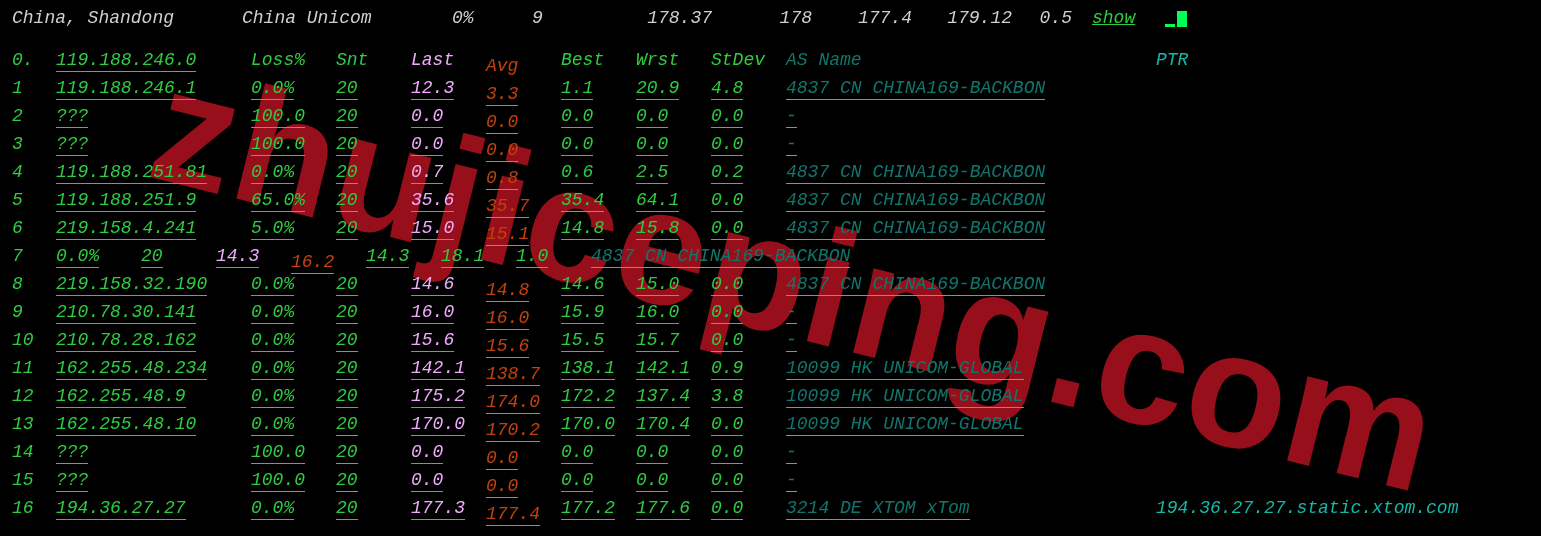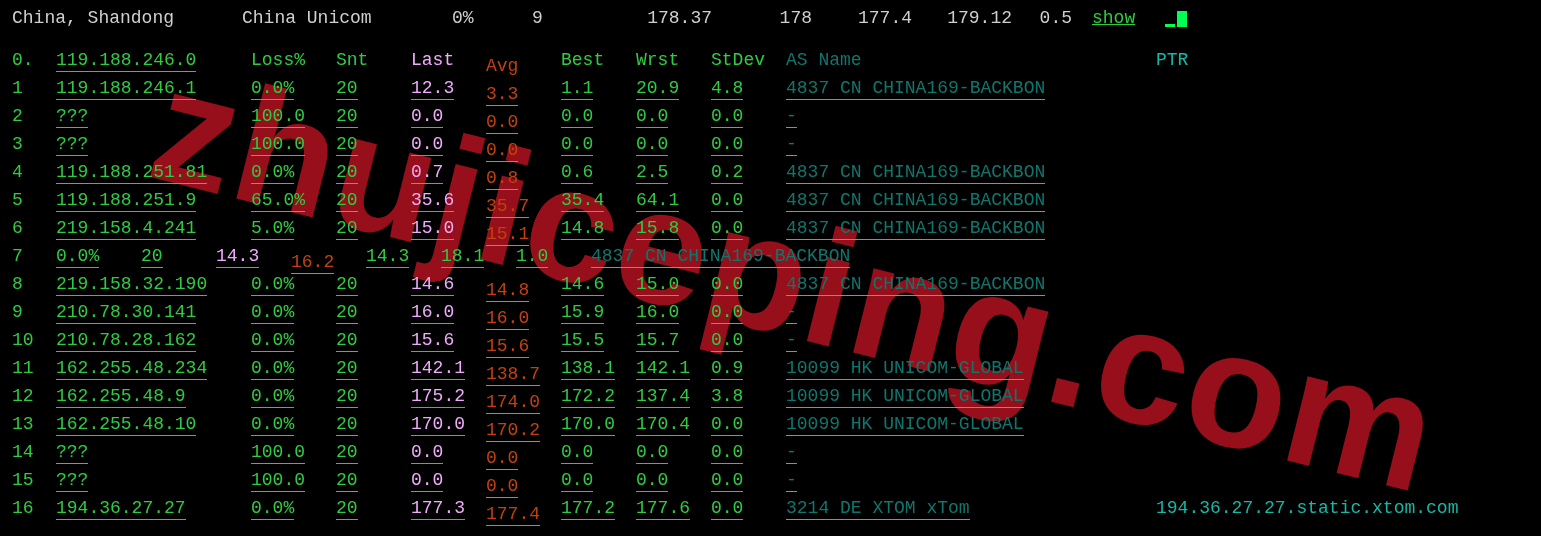--- a/index.html
+++ b/index.html
@@ -11,20 +11,21 @@
     color: #2ecc40;
     width: 1541px;
     height: 536px;
     overflow: hidden;
     position: relative;
   }
   .container {
     padding: 6px 12px;
     position: relative;
     z-index: 2;
+    font-style: italic;
   }
   .top-row {
     display: flex;
     align-items: center;
     color: #cfcfcf;
     white-space: pre;
     padding-top: 2px;
     padding-bottom: 18px;
   }
   .top-loc { width: 230px; color: #cfcfcf; }

